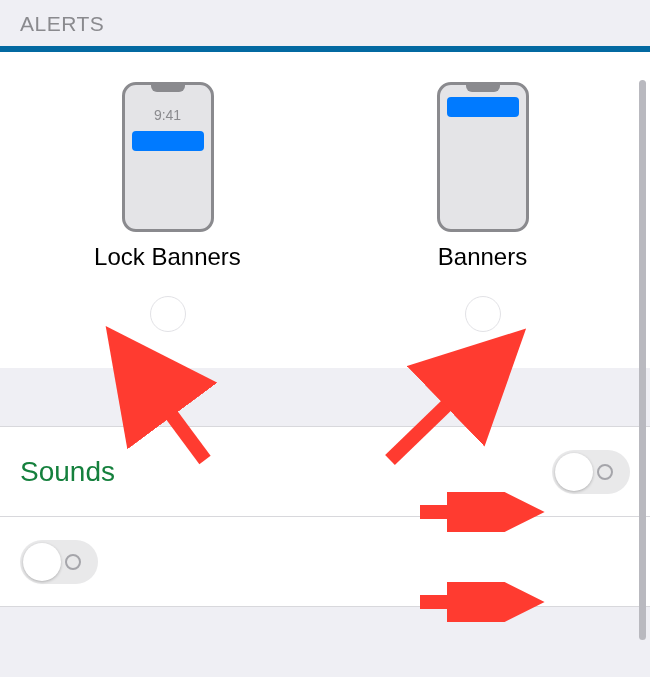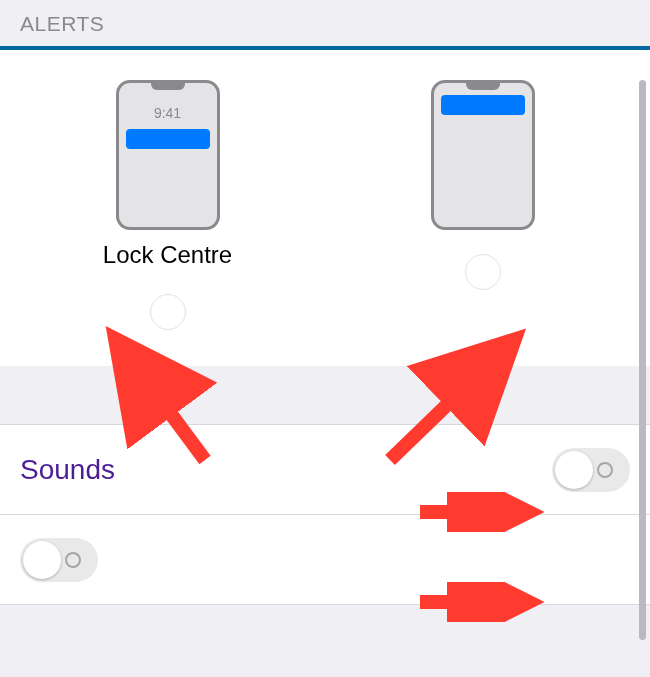--- a/index.html
+++ b/index.html
@@ -9,21 +9,21 @@
       height: 677px;
       background: #efeff4;
       overflow: hidden;
       position: relative;
     }
     .section-header {
       padding: 12px 20px 10px 20px;
       font-size: 21px;
       color: #8a8a8e;
       letter-spacing: 0.5px;
-      border-bottom: 4px solid #0369a1;
+      border-bottom: 6px solid #0369a1;
     }
     .alerts-panel {
       background: #fff;
       padding: 30px 10px 36px 10px;
       display: flex;
       justify-content: space-around;
       align-items: flex-start;
     }
     .alert-option {
       display: flex;
@@ -64,21 +64,21 @@
       display: flex;
       align-items: center;
       justify-content: space-between;
       padding: 0 20px;
       height: 90px;
       border-top: 1px solid #d8d8dc;
     }
     .row:last-of-type { border-bottom: 1px solid #d8d8dc; }
     .row-label {
       font-size: 28px;
-      color: #4c1d95;
+      color: #15803d;
     }
     .toggle {
       width: 78px;
       height: 44px;
       background: #e9e9ea;
       border-radius: 22px;
       position: relative;
     }
     .toggle .knob {
       position: absolute;
@@ -111,21 +111,21 @@
       position: absolute;
       right: 4px;
       top: 80px;
       width: 7px;
       height: 560px;
       background: #b9b9bf;
       border-radius: 4px;
     }
     
     .phone {
-      width: 104px;
+      width: 92px;
       height: 150px;
       border: 3px solid #8a8a8e;
       border-radius: 14px;
       background: #e4e4e7;
       position: relative;
       overflow: hidden;
     }
     .notch {
       position: absolute;
       top: 0;
@@ -173,30 +173,31 @@
 <div class="section-header">ALERTS</div>
 
 <div class="alerts-panel">
 
   <div class="alert-option">
     <div class="phone">
       <div class="notch"></div>
       <div class="time-text">9:41</div>
       <div class="blue-bar" style="top:46px;"></div>
     </div>
-    <div class="alert-label">Lock Centre</div>
+    <div class="alert-label">Lock Banners</div>
     <div class="alert-check unchecked"></div>
   </div>
 
 
   <div class="alert-option">
     <div class="phone">
       <div class="notch"></div>
       <div class="blue-bar" style="top:12px;"></div>
     </div>
+    <div class="alert-label">Banners</div>
     <div class="alert-check unchecked"></div>
   </div>
 
 </div>
 
 <div class="spacer"></div>
 
 <div class="row">
   <div class="row-label">Sounds</div>
   <div class="toggle">

